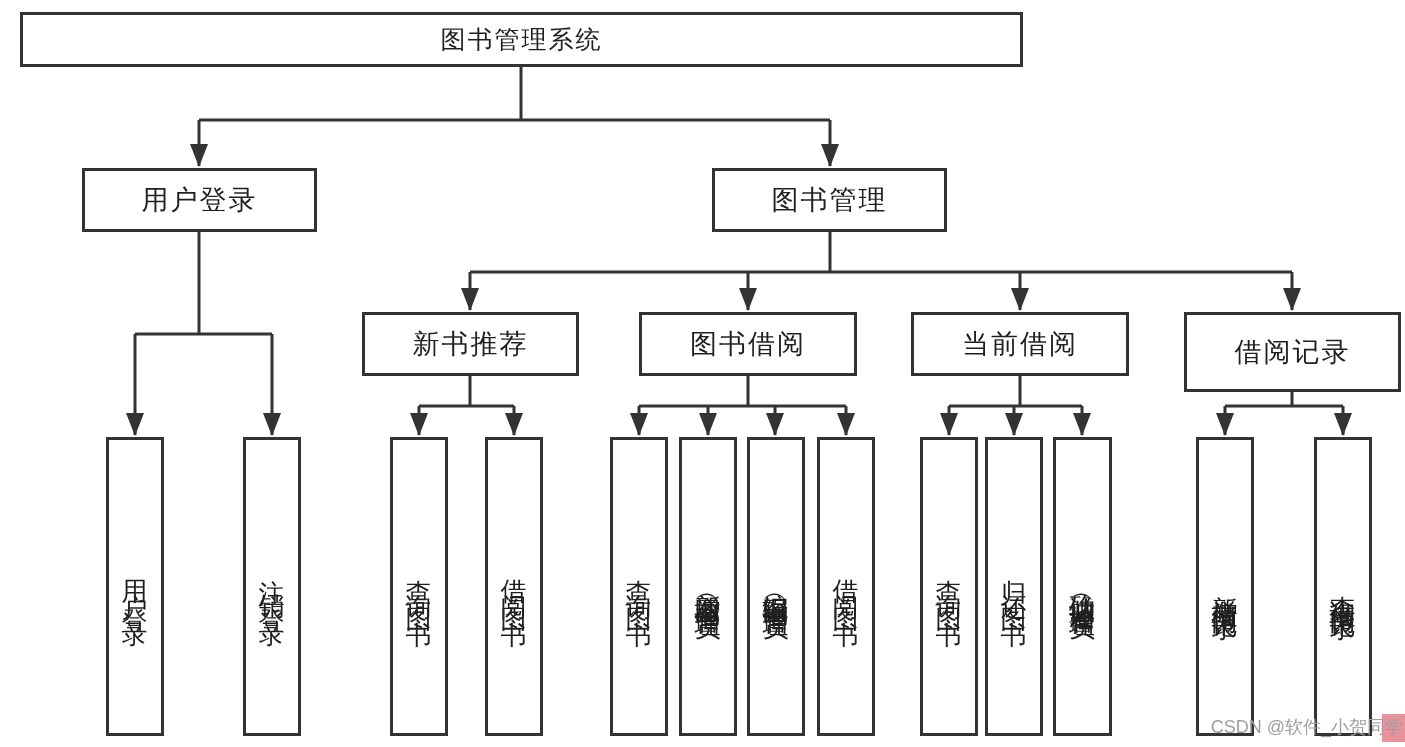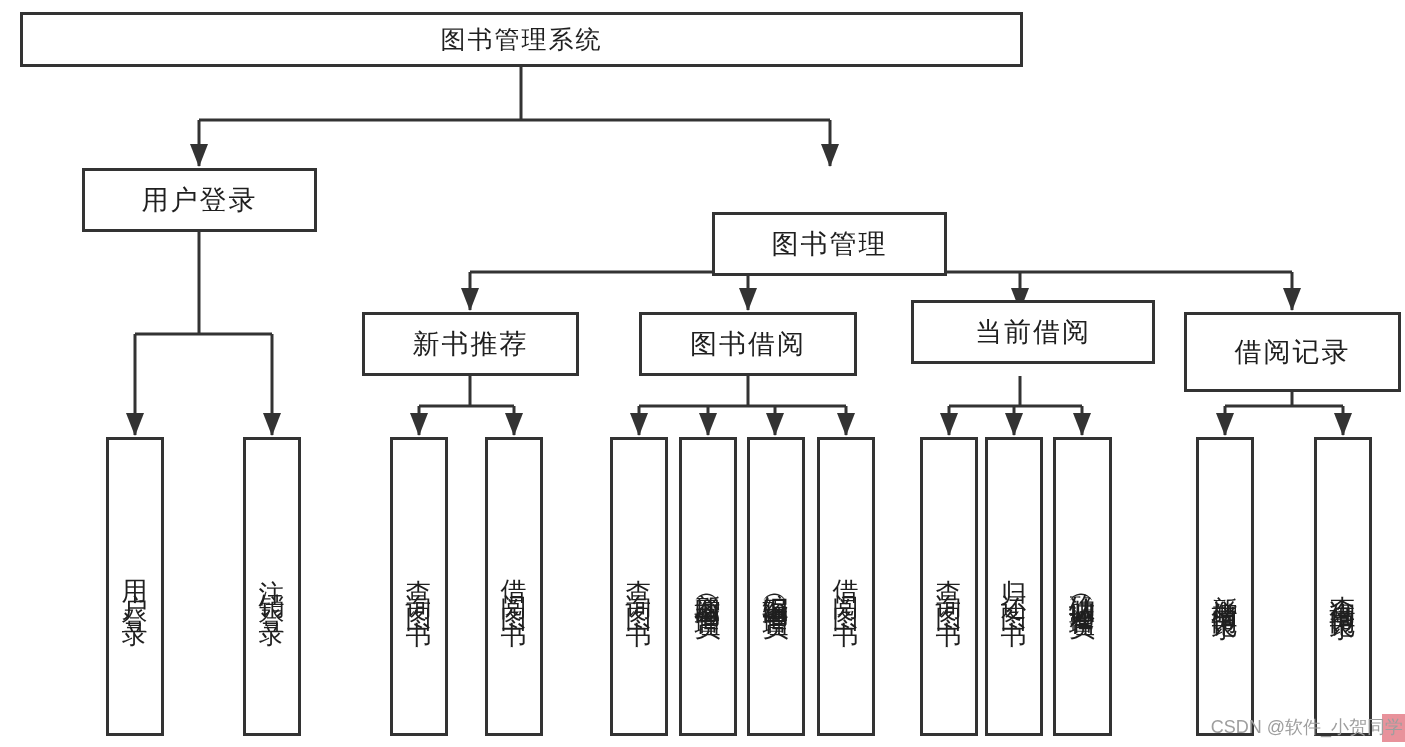--- a/index.html
+++ b/index.html
@@ -113,25 +113,25 @@
 
     <path d="M1292 376 V406"></path>
     <path d="M1225 406 H1343"></path>
     <path d="M1225 406 V435" marker-end="url(#arrowhead)"></path>
     <path d="M1343 406 V435" marker-end="url(#arrowhead)"></path>
   </svg>
 
   <div class="box hbox" style="left:20px;top:12px;width:1003px;height:55px;font-size:25px;">图书管理系统</div>
 
   <div class="box hbox" style="left:82px;top:168px;width:235px;height:64px;">用户登录</div>
-  <div class="box hbox" style="left:712px;top:168px;width:235px;height:64px;margin-top:44px;">图书管理</div>
+  <div class="box hbox" style="left:712px;top:168px;width:235px;height:64px;">图书管理</div>
 
   <div class="box hbox" style="left:362px;top:312px;width:217px;height:64px;">新书推荐</div>
   <div class="box hbox" style="left:639px;top:312px;width:218px;height:64px;">图书借阅</div>
-  <div class="box hbox" style="left:911px;top:300px;width:244px;height:64px;">当前借阅</div>
+  <div class="box hbox" style="left:911px;top:312px;width:218px;height:64px;">当前借阅</div>
   <div class="box hbox" style="left:1184px;top:312px;width:217px;height:80px;">借阅记录</div>
 
   <div class="box vbox v4" style="left:106px;top:437px;width:58px;height:299px;">
     <span>用户登录</span>
   </div>
   <div class="box vbox v4" style="left:243px;top:437px;width:58px;height:299px;">
     <span>注销登录</span>
   </div>
 
   <div class="box vbox v4" style="left:390px;top:437px;width:58px;height:299px;">

